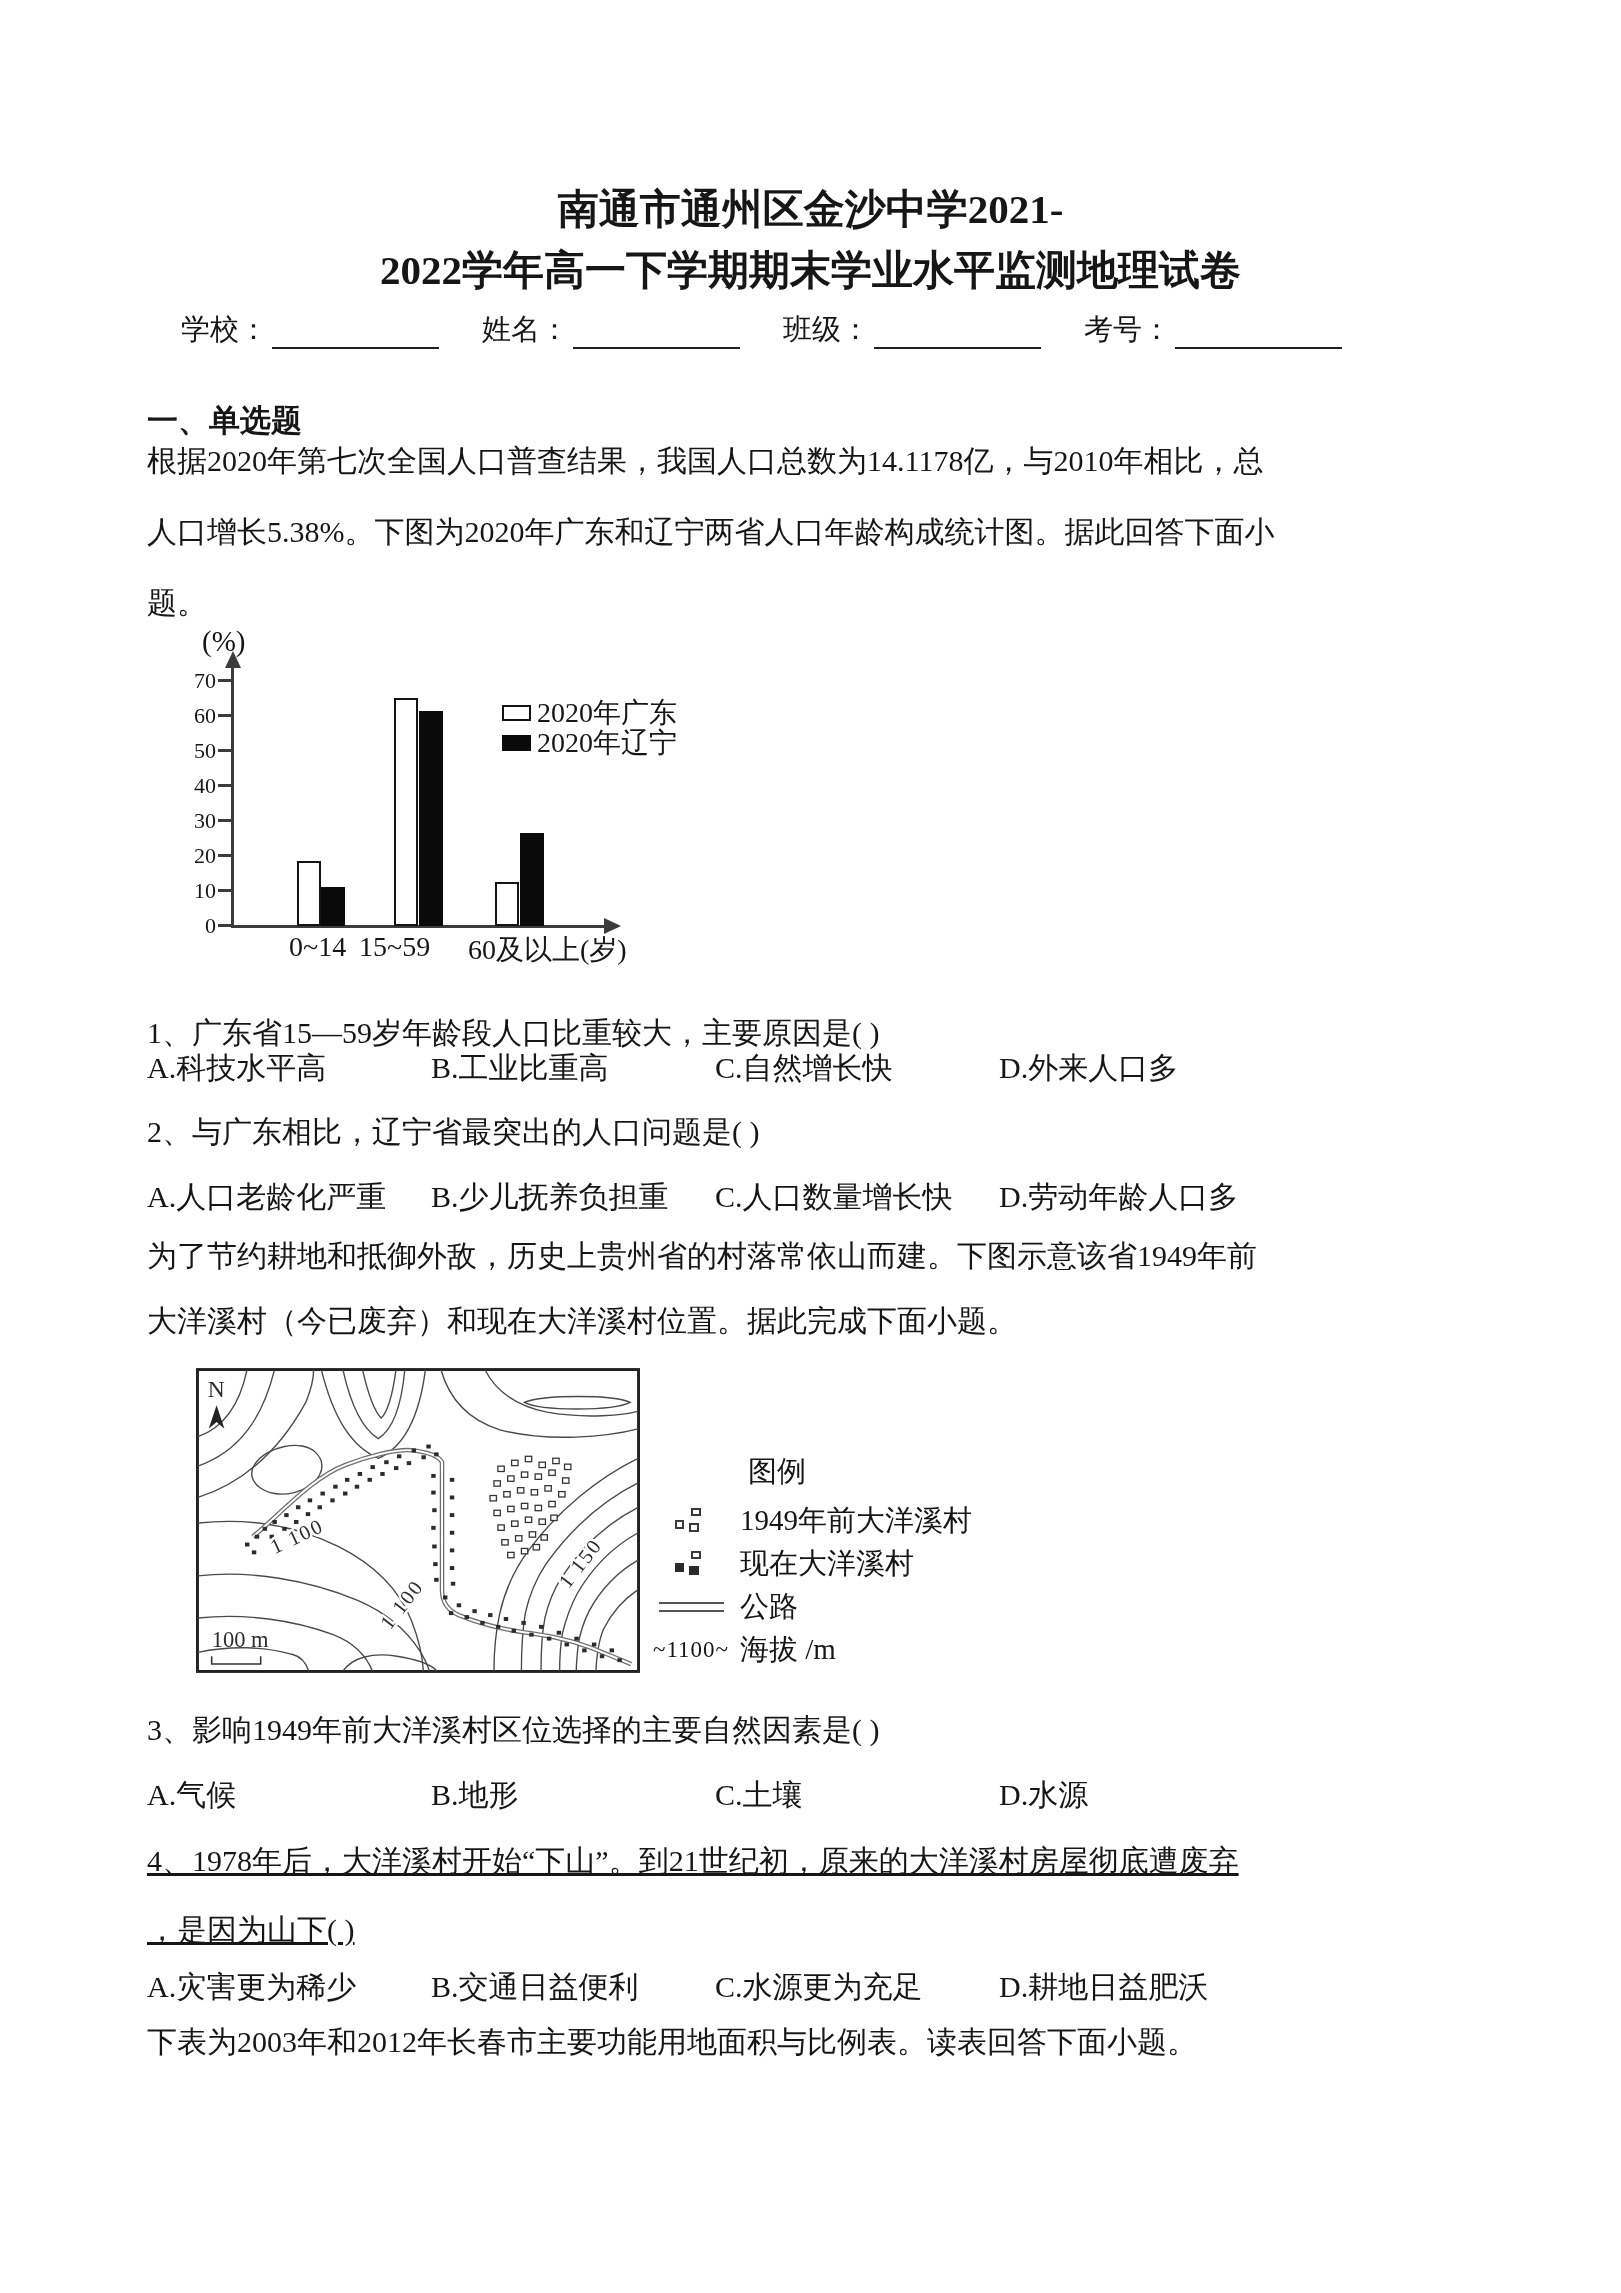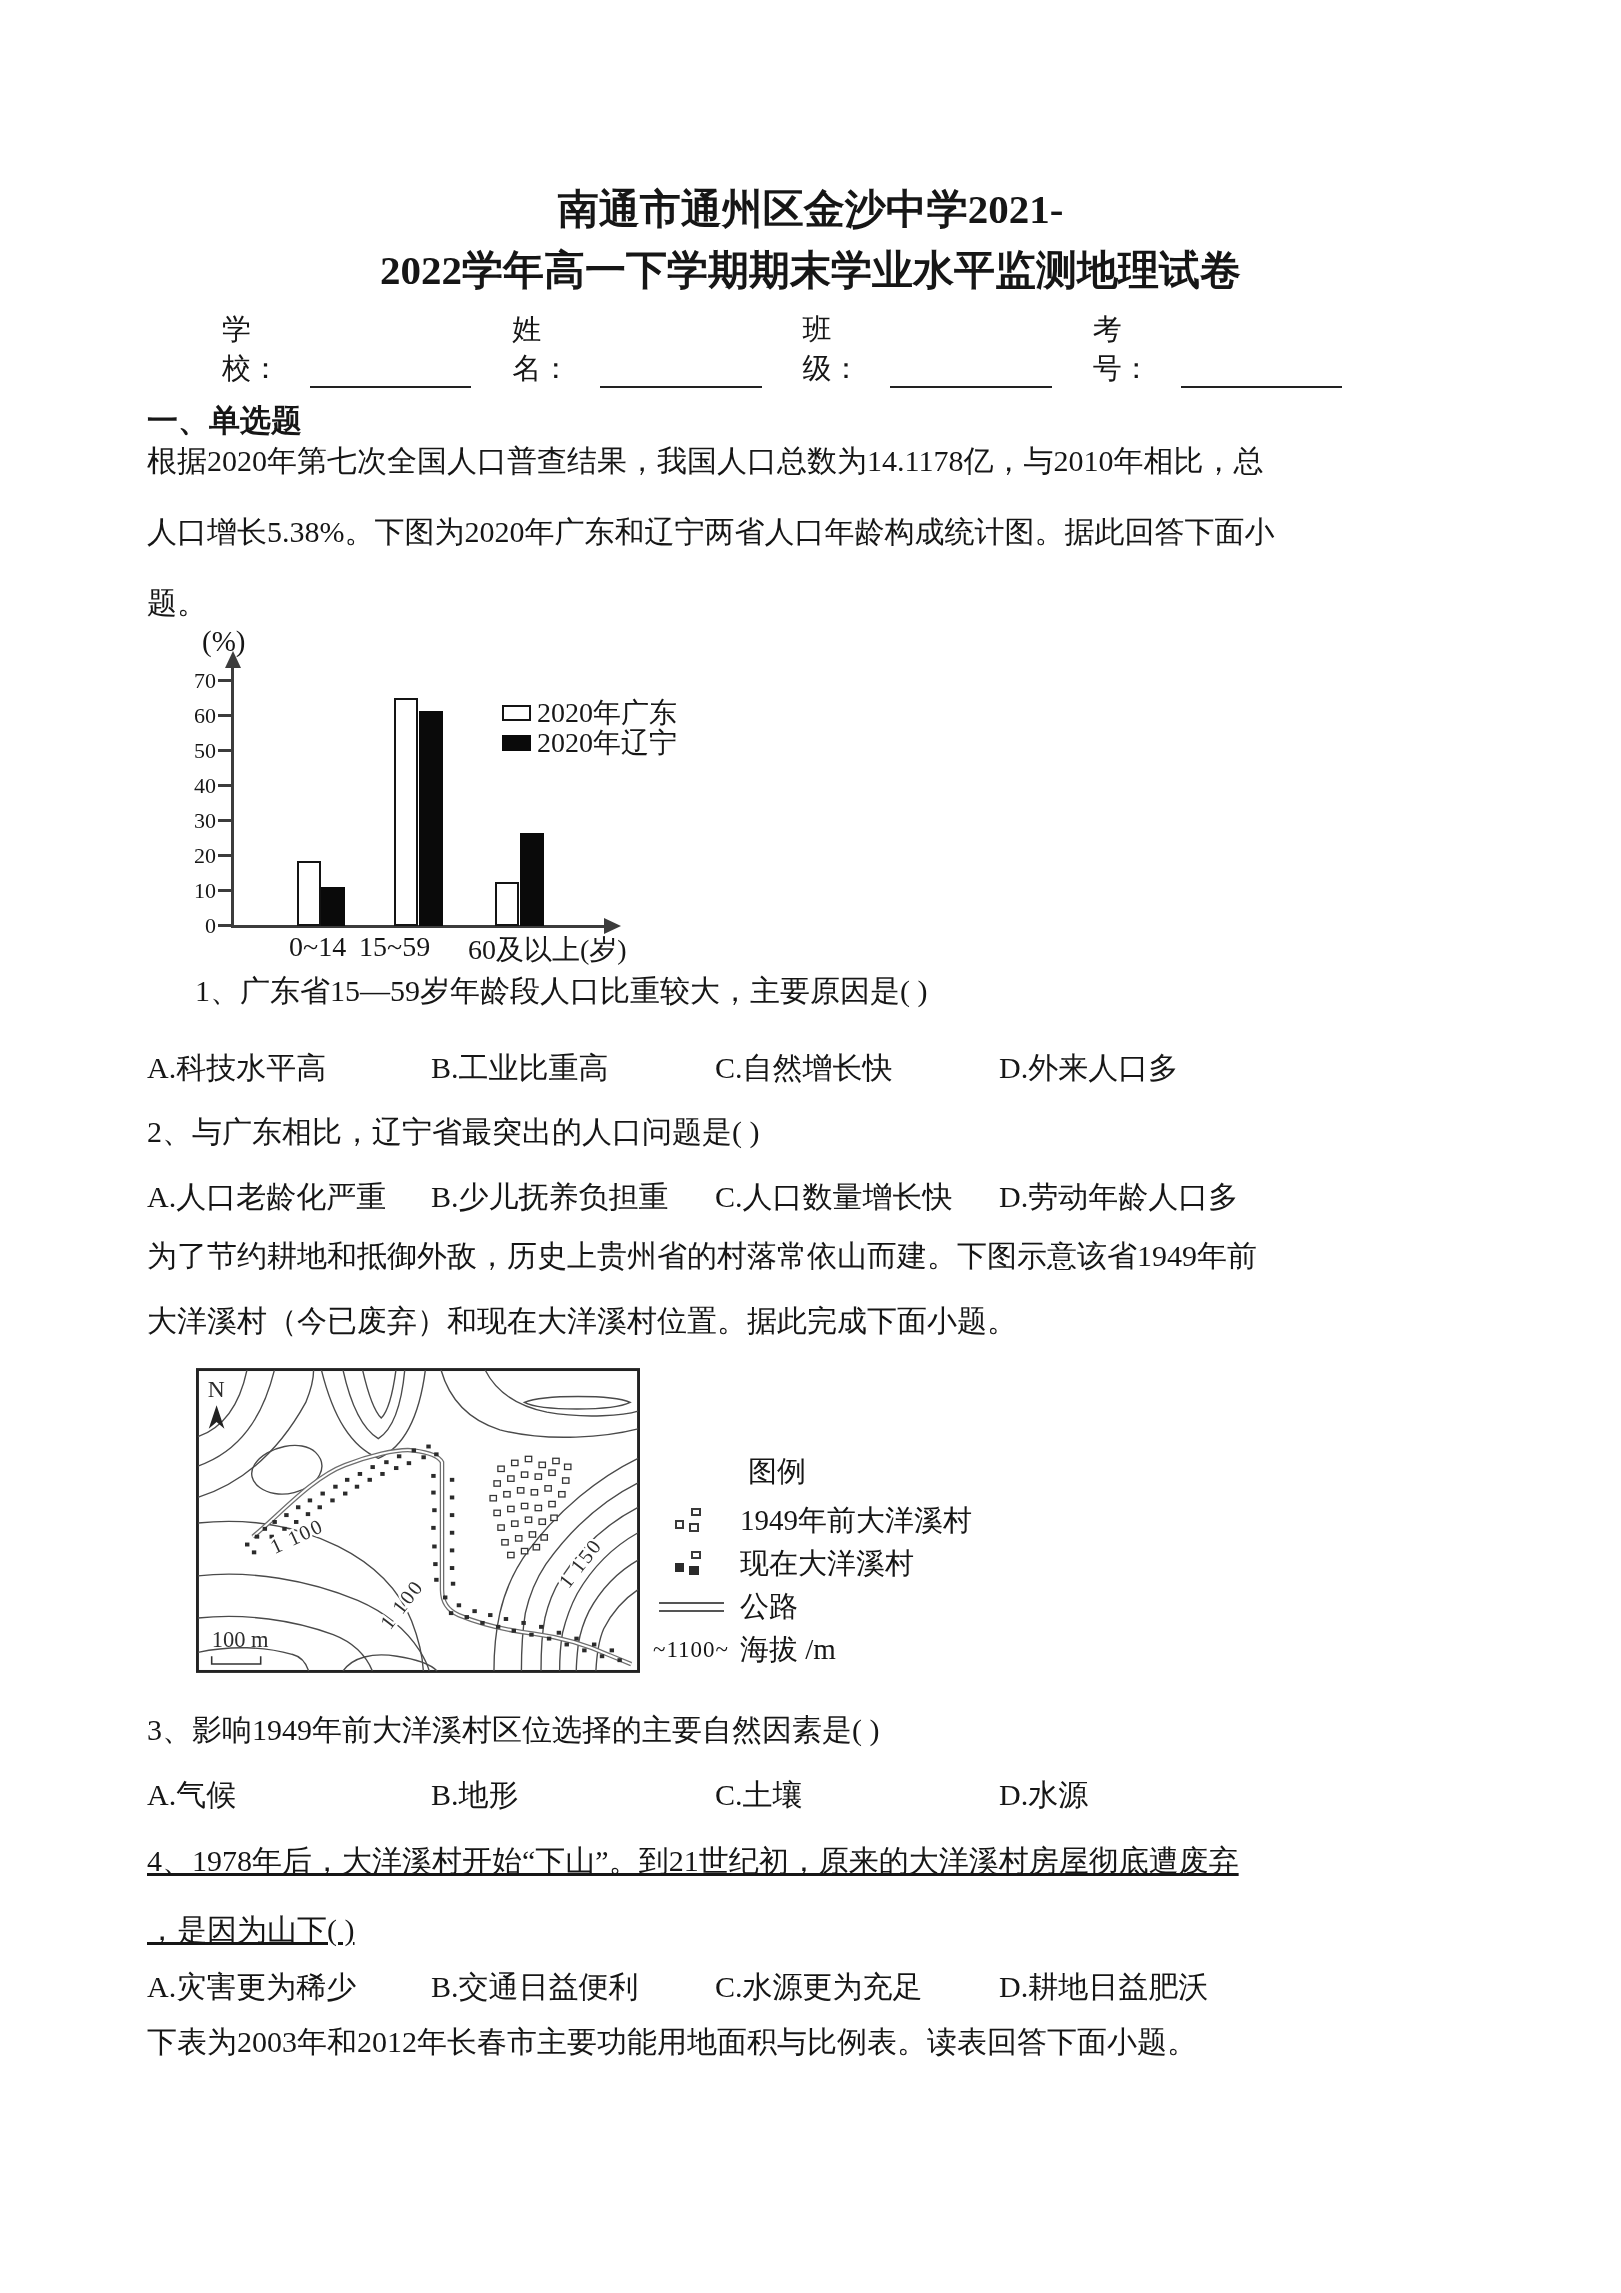--- a/index.html
+++ b/index.html
@@ -8,21 +8,21 @@
     width:1621px; height:2294px;
     font-family:"Liberation Serif","DejaVu Serif",serif;
     color:#161616;
   }
   .page { position:relative; width:1621px; height:2294px; background:#ffffff; overflow:hidden; }
   .abs { position:absolute; }
 
   
   .title-line { left:147px; width:1327px; text-align:center; font-weight:bold; font-size:41px; line-height:55px; white-space:nowrap; }
   .fields-row { left:181px; top:310px; width:1161px; display:flex; justify-content:space-between; font-size:29px; }
-  .field-group { display:flex; align-items:flex-end;margin-left:41px; }
+  .field-group { display:flex; align-items:flex-end; }
   .field-label { line-height:39px; }
   .field-blank { display:inline-block; width:167px; height:35px; border-bottom:2px solid #222; margin-left:3.9px; }
 
   .section-heading { left:147px; top:400px; font-size:31px; font-weight:bold; line-height:41px; }
 
   .para { left:147px; width:1333px; font-size:30px; line-height:71px; white-space:pre-line; text-align:justify; }
   .para2 { line-height:65px; }
 
   .q-line { left:147px; width:1333px; font-size:30px; line-height:41px; white-space:pre-line; }
   .q4-line { line-height:69px; }
@@ -141,21 +141,21 @@
       <div class="bar bar-white" style="left: 237px; top: 73px; height: 228px;"></div>
       <div class="bar bar-white" style="left: 338px; top: 257px; height: 44px;"></div>
       <div class="bar bar-black" style="left: 164px; top: 262px; height: 39px;"></div>
       <div class="bar bar-black" style="left: 262px; top: 86px; height: 215px;"></div>
       <div class="bar bar-black" style="left: 363px; top: 208px; height: 93px;"></div>
       <div class="xcat" style="left: 132px;">0~14</div>
       <div class="xcat" style="left: 202px;">15~59</div>
       <div class="xcat" style="left: 311px;">60及以上(岁)</div>
     </div>
 
-  <div class="abs q-line" style="top:970px;margin-left:48px;">1、广东省15—59岁年龄段人口比重较大，主要原因是( )</div>
+  <div class="abs q-line" style="top:1012px;">1、广东省15—59岁年龄段人口比重较大，主要原因是( )</div>
   <div class="abs opt-row" style="top:1047px;">
     <span class="opt">A.科技水平高</span>
     <span class="opt">B.工业比重高</span>
     <span class="opt">C.自然增长快</span>
     <span class="opt">D.外来人口多</span>
   </div>
   <div class="abs q-line" style="top:1111px;">2、与广东相比，辽宁省最突出的人口问题是( )</div>
   <div class="abs opt-row" style="top:1176px;">
     <span class="opt">A.人口老龄化严重</span>
     <span class="opt">B.少儿抚养负担重</span>

